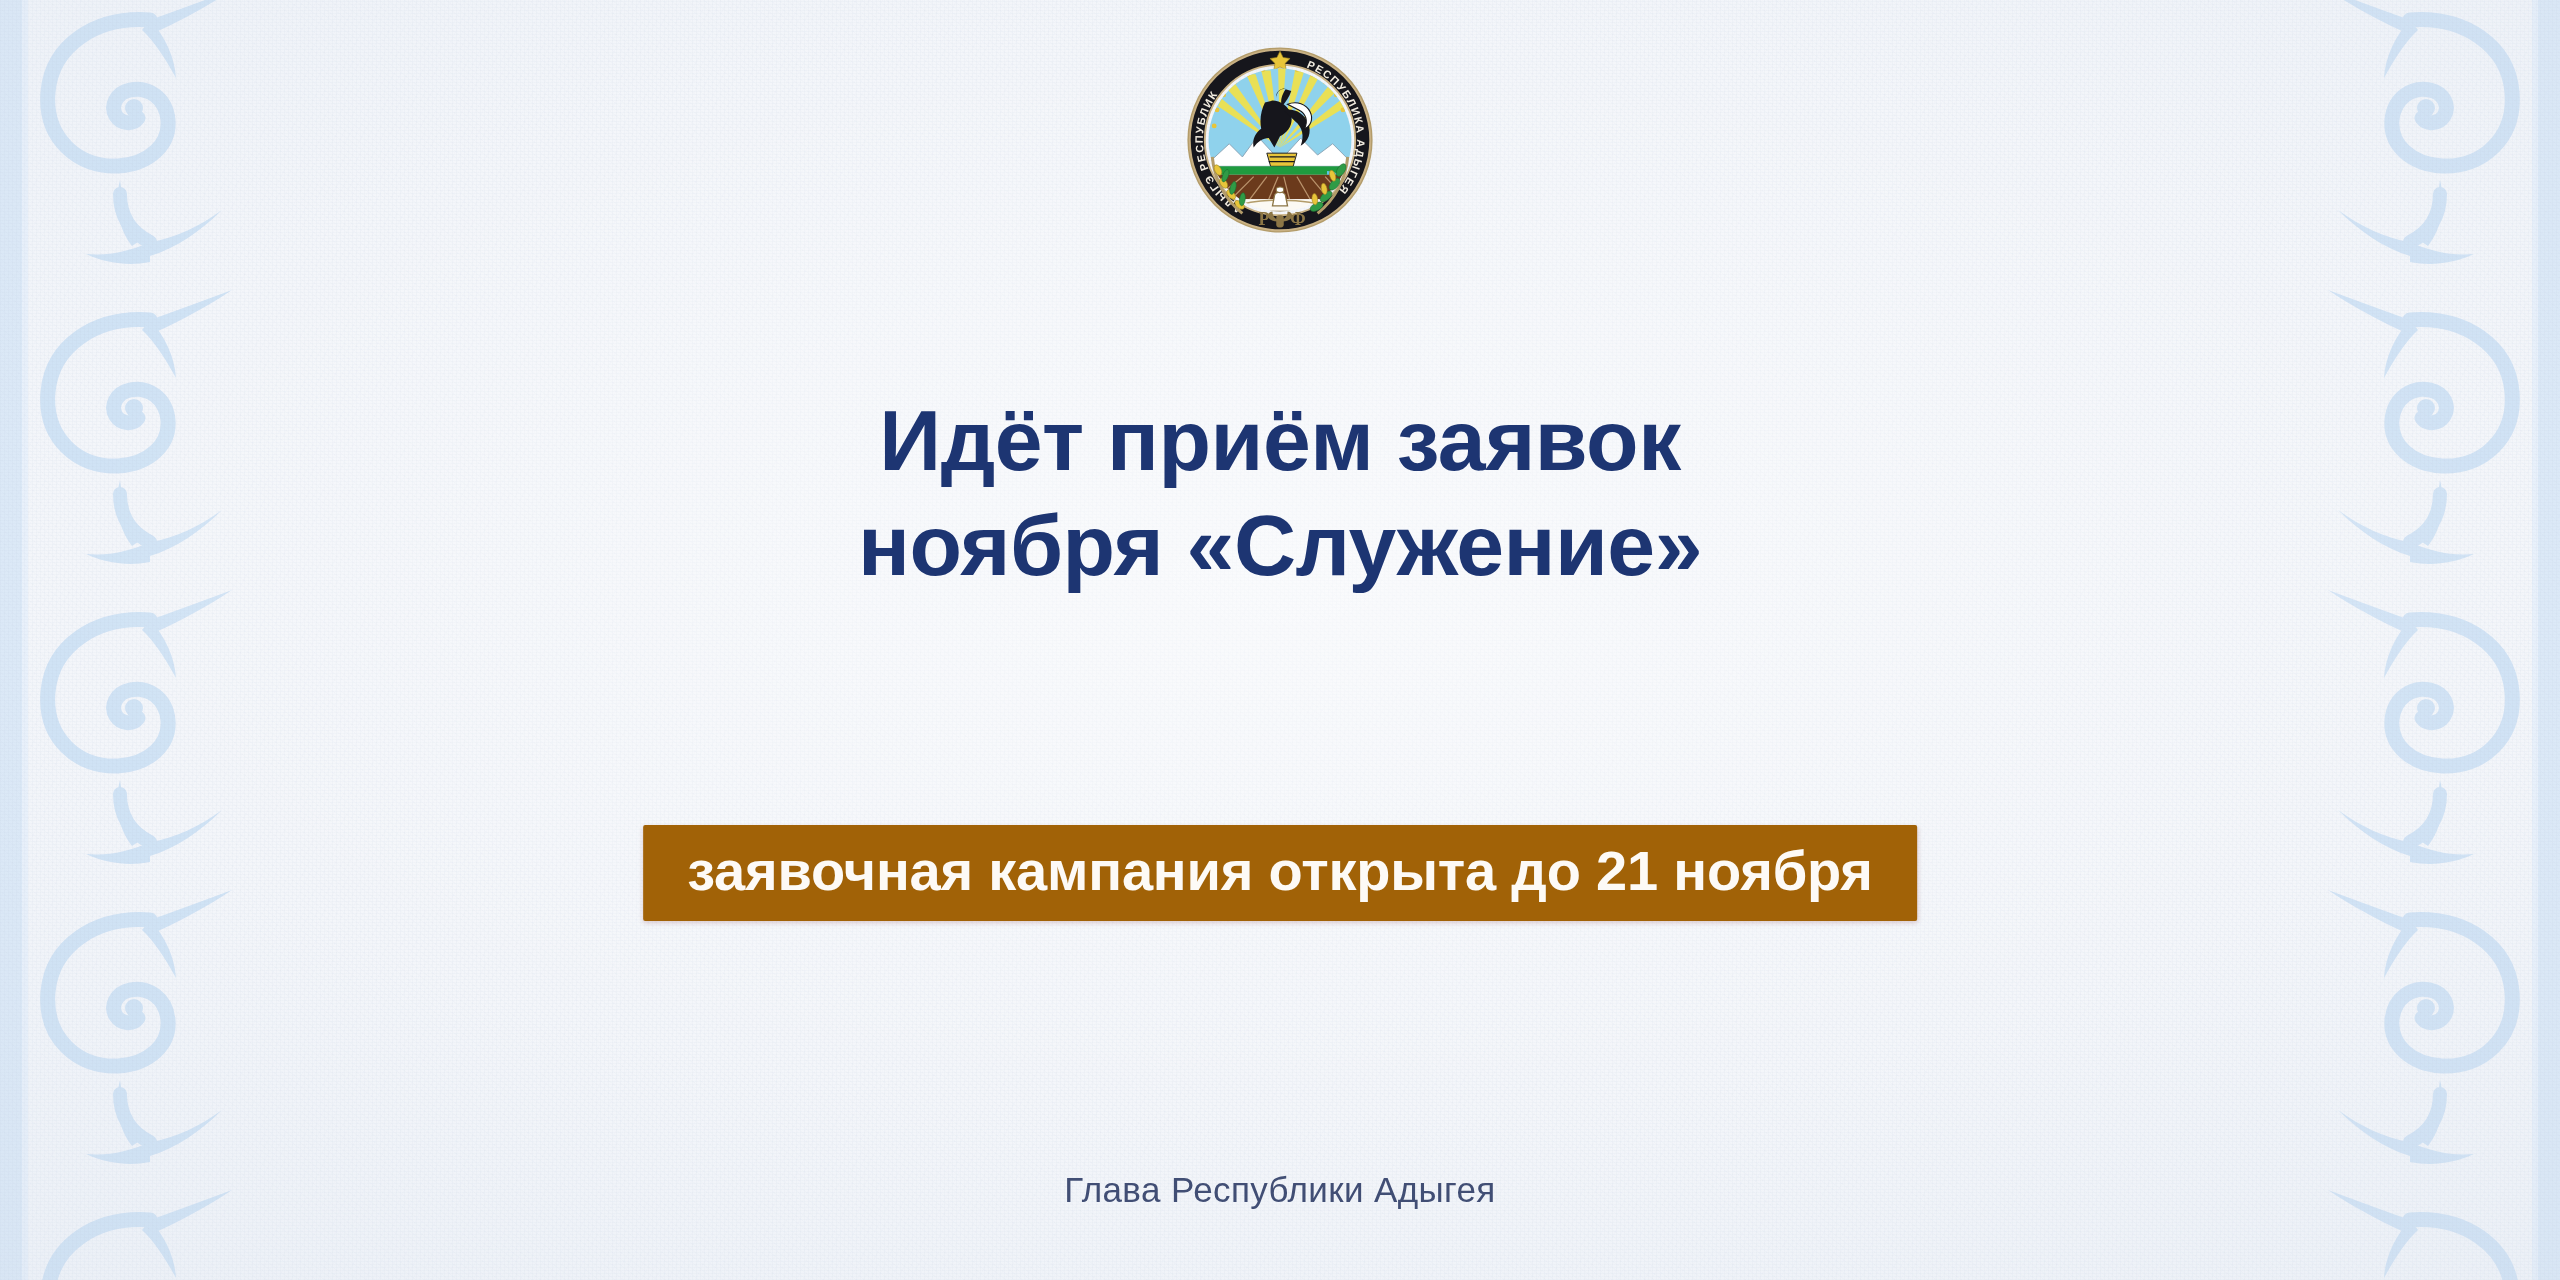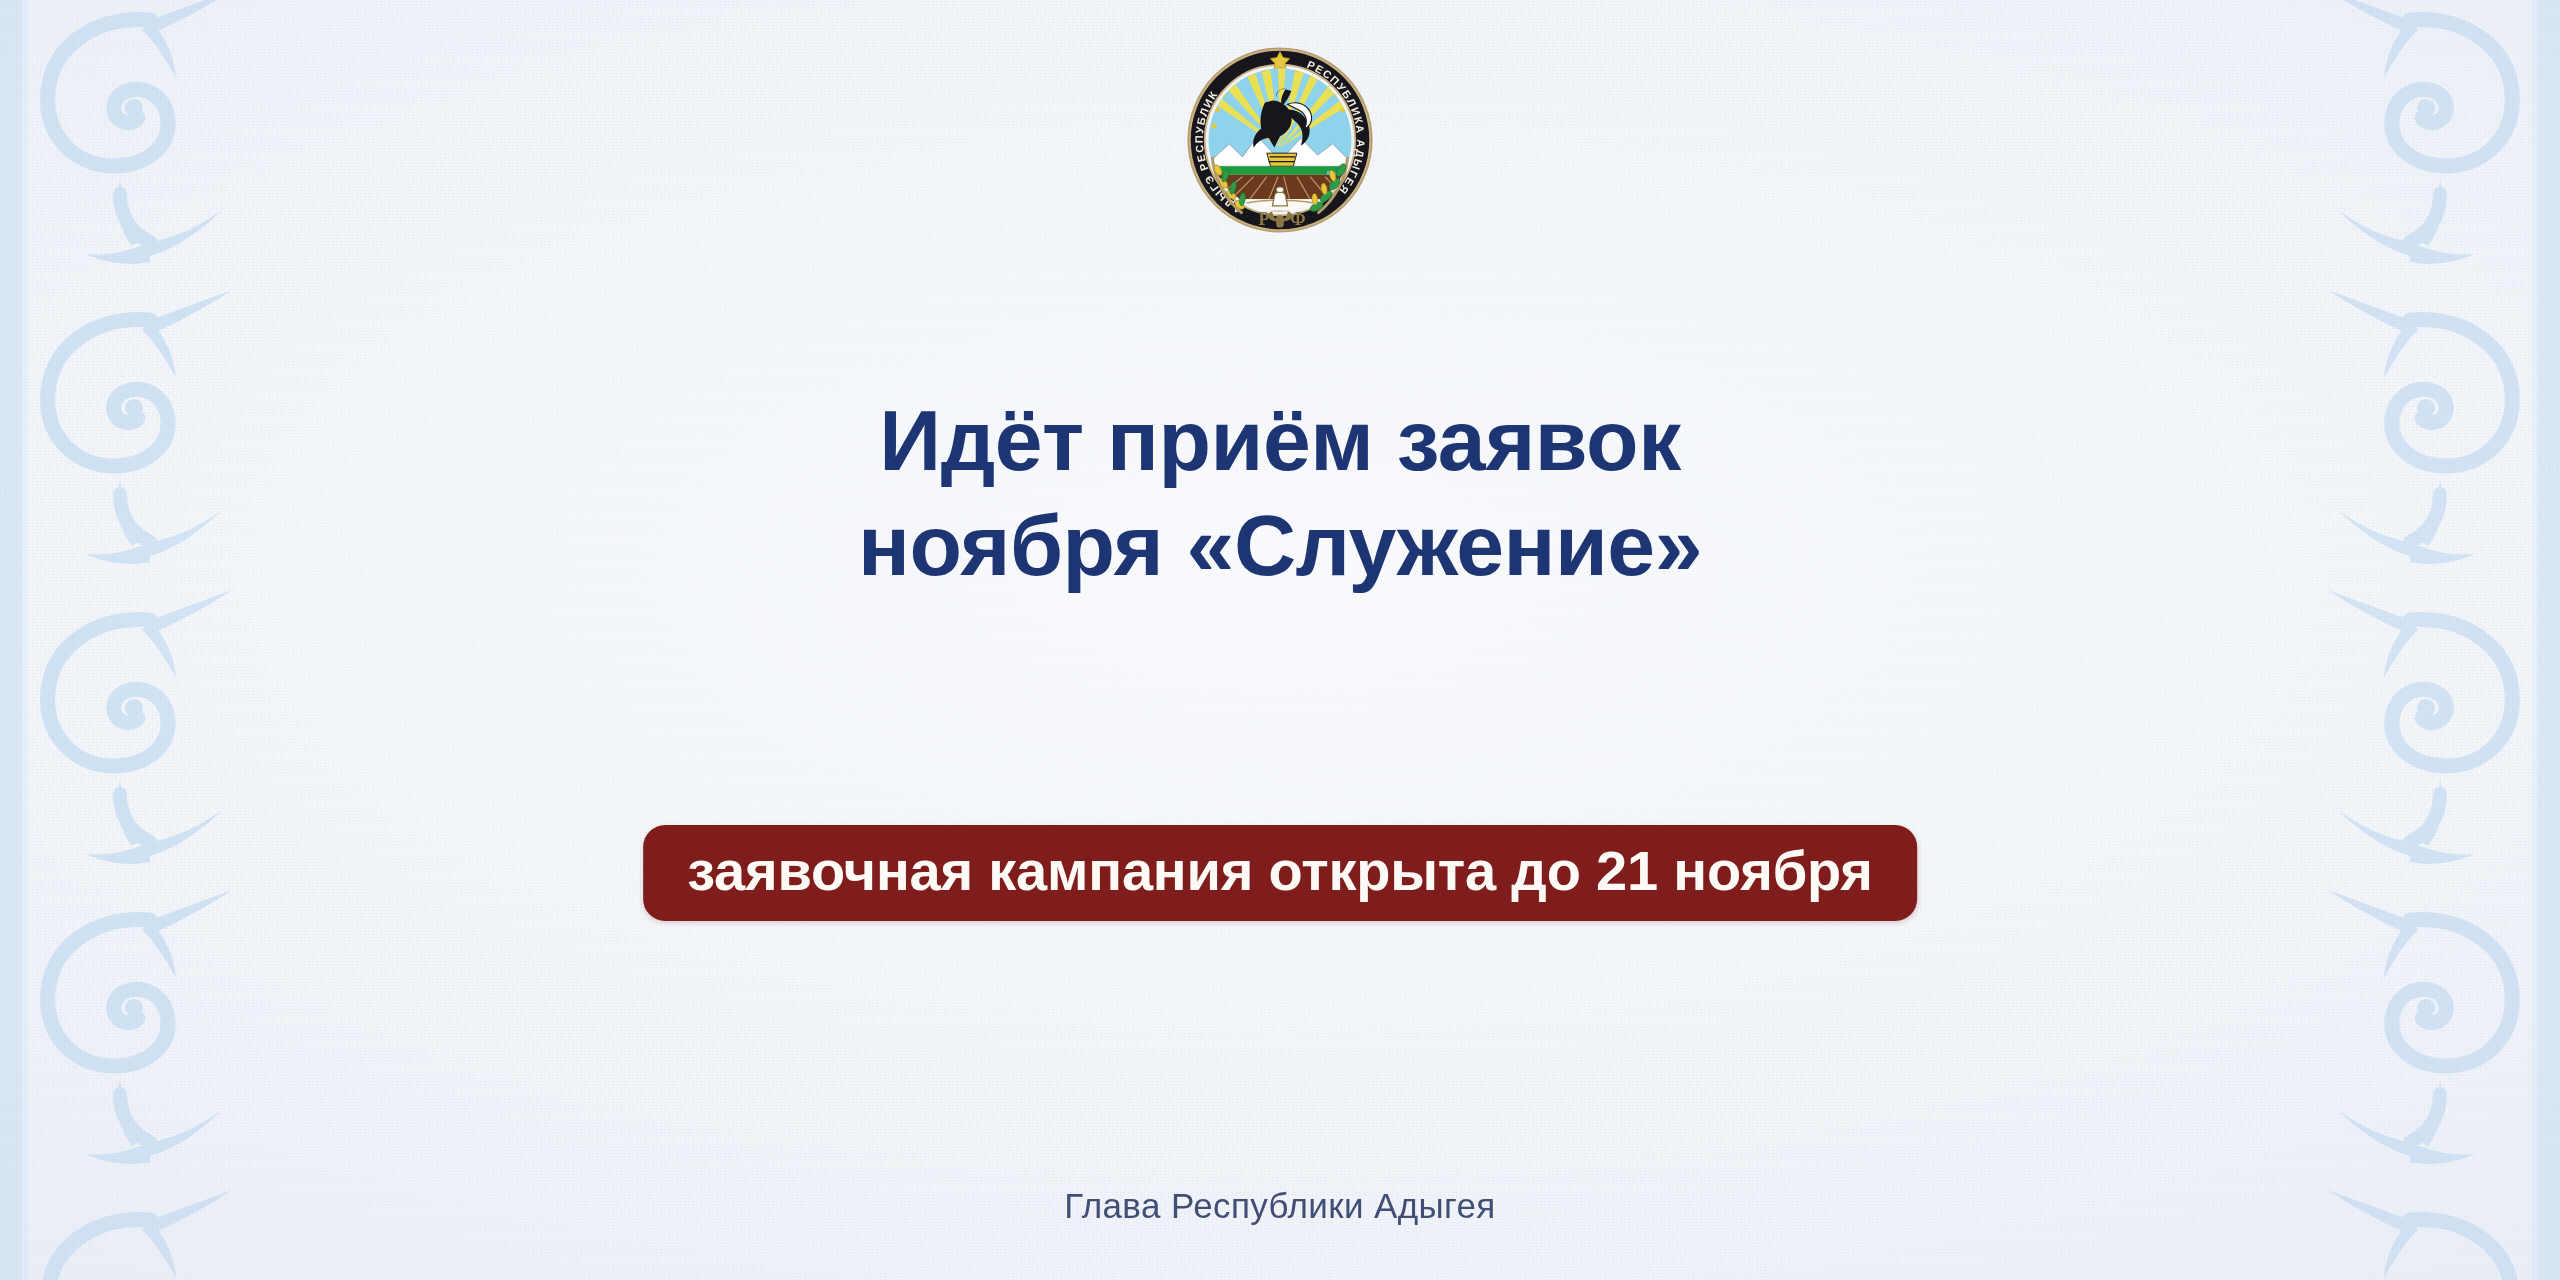--- a/index.html
+++ b/index.html
@@ -84,22 +84,22 @@
   }
   .headline .hl-line { display: block; white-space: nowrap; }
 
   
   .banner {
     position: absolute;
     left: 50%;
     transform: translateX(-50%);
     top: 825px;
     z-index: 4;
-    background: #7f1d1d;
-    border-radius: 22px;
+    background: #a16207;
+    border-radius: 2px;
     padding: 18px 44px 22px 44px;
     box-shadow: 0 2px 5px rgba(110,10,20,.18);
   }
   .banner-text {
     display: block;
     color: #fdfaf6;
     font-weight: bold;
     font-size: 56px;
     line-height: 1;
     white-space: nowrap;
@@ -115,21 +115,20 @@
     z-index: 4;
     text-align: center;
   }
   .footer-text {
     display: inline-block;
     color: #33416a;
     font-size: 35px;
     font-weight: normal;
     letter-spacing: .4px;
     opacity: .92;
-    margin-top: 16px;
   }
 </style>
 </head>
 <body>
 
 <div id="poster">
 
   <div class="ornament left">
     <svg viewBox="0 0 250 1280" preserveAspectRatio="none" aria-hidden="true">
       <defs>

